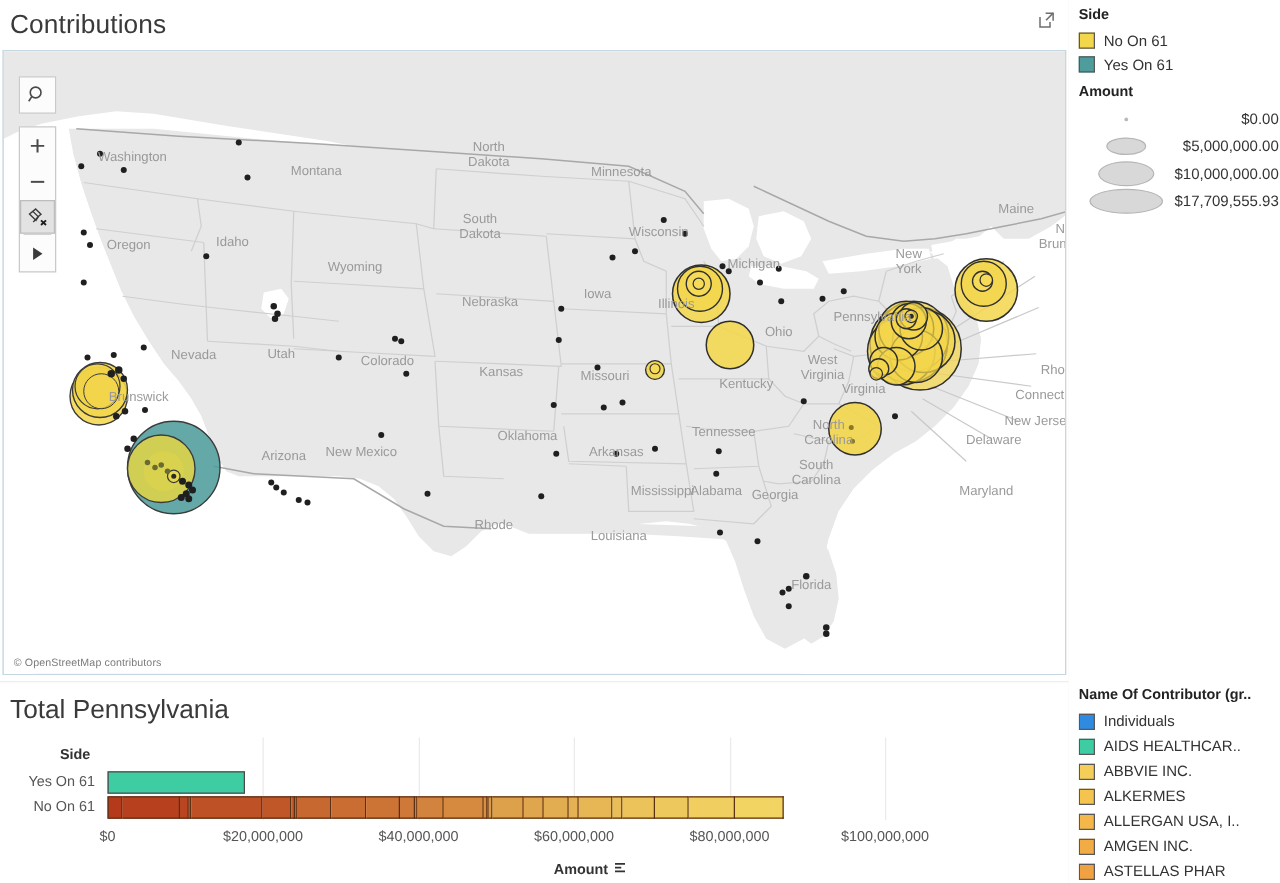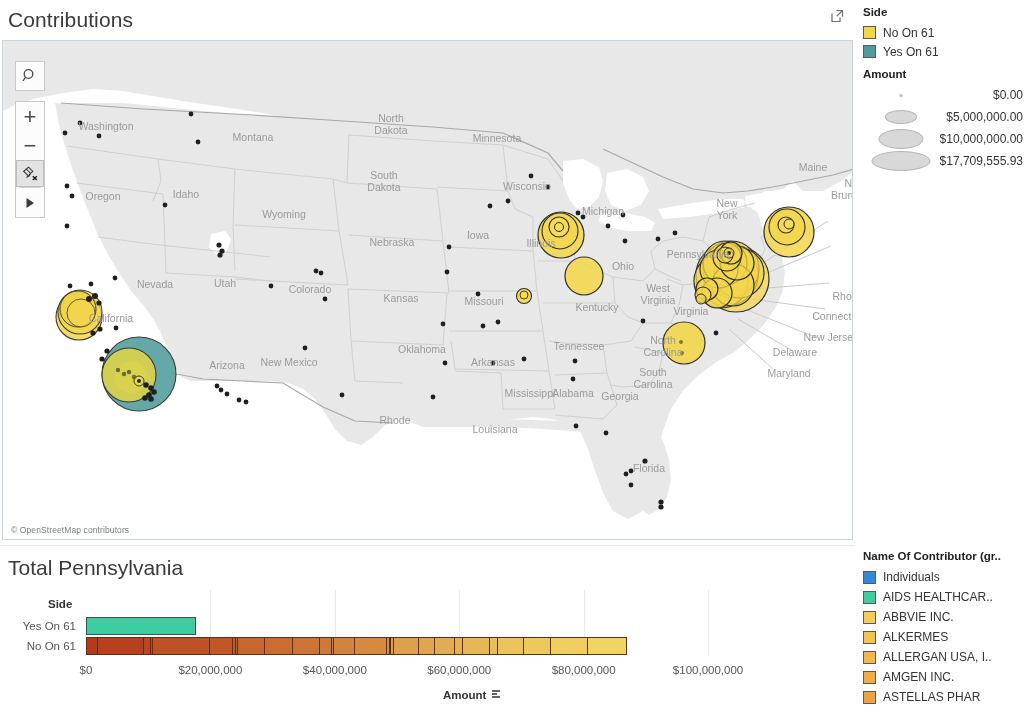--- a/index.html
+++ b/index.html
@@ -416,41 +416,41 @@
 York</div>
             <div style="position: absolute; left: 810px; top: 126px; transform: translate(-50%, -50%); font-size: 10.5px; color: rgb(154, 154, 154); white-space: pre; text-align: center; line-height: 12px; pointer-events: none;">Maine</div>
             <div style="position: absolute; left: 152px; top: 243px; transform: translate(-50%, -50%); font-size: 10.5px; color: rgb(154, 154, 154); white-space: pre; text-align: center; line-height: 12px; pointer-events: none;">Nevada</div>
             <div style="position: absolute; left: 222px; top: 242px; transform: translate(-50%, -50%); font-size: 10.5px; color: rgb(154, 154, 154); white-space: pre; text-align: center; line-height: 12px; pointer-events: none;">Utah</div>
             <div style="position: absolute; left: 307px; top: 248px; transform: translate(-50%, -50%); font-size: 10.5px; color: rgb(154, 154, 154); white-space: pre; text-align: center; line-height: 12px; pointer-events: none;">Colorado</div>
             <div style="position: absolute; left: 376px; top: 257px; transform: translate(-50%, -50%); font-size: 10.5px; color: rgb(154, 154, 154); white-space: pre; text-align: right; line-height: 12px; pointer-events: none; margin-left: 22px;">Kansas</div>
             <div style="position: absolute; left: 481px; top: 260px; transform: translate(-50%, -50%); font-size: 10.5px; color: rgb(154, 154, 154); white-space: pre; text-align: center; line-height: 12px; pointer-events: none;">Missouri</div>
             <div style="position: absolute; left: 538px; top: 202px; transform: translate(-50%, -50%); font-size: 10.5px; color: rgb(154, 154, 154); white-space: pre; text-align: center; line-height: 12px; pointer-events: none;">Illinois</div>
             <div style="position: absolute; left: 620px; top: 225px; transform: translate(-50%, -50%); font-size: 10.5px; color: rgb(154, 154, 154); white-space: pre; text-align: center; line-height: 12px; pointer-events: none;">Ohio</div>
             <div style="position: absolute; left: 695px; top: 213px; transform: translate(-50%, -50%); font-size: 10.5px; color: rgb(154, 154, 154); white-space: pre; text-align: center; line-height: 12px; pointer-events: none;">Pennsylvania</div>
-            <div style="position: absolute; left: 108px; top: 277px; transform: translate(-50%, -50%); font-size: 10.5px; color: rgb(154, 154, 154); white-space: pre; text-align: center; line-height: 12px; pointer-events: none;">California</div>
+            <div style="position: absolute; left: 108px; top: 277px; transform: translate(-50%, -50%); font-size: 10.5px; color: rgb(154, 154, 154); white-space: pre; text-align: center; line-height: 12px; pointer-events: none;">Brunswick</div>
             <div style="position: absolute; left: 224px; top: 324px; transform: translate(-50%, -50%); font-size: 10.5px; color: rgb(154, 154, 154); white-space: pre; text-align: center; line-height: 12px; pointer-events: none;">Arizona</div>
             <div style="position: absolute; left: 286px; top: 321px; transform: translate(-50%, -50%); font-size: 10.5px; color: rgb(154, 154, 154); white-space: pre; text-align: center; line-height: 12px; pointer-events: none;">New Mexico</div>
             <div style="position: absolute; left: 419px; top: 308px; transform: translate(-50%, -50%); font-size: 10.5px; color: rgb(154, 154, 154); white-space: pre; text-align: center; line-height: 12px; pointer-events: none;">Oklahoma</div>
             <div style="position: absolute; left: 490px; top: 321px; transform: translate(-50%, -50%); font-size: 10.5px; color: rgb(154, 154, 154); white-space: pre; text-align: center; line-height: 12px; pointer-events: none;">Arkansas</div>
             <div style="position: absolute; left: 594px; top: 266px; transform: translate(-50%, -50%); font-size: 10.5px; color: rgb(154, 154, 154); white-space: pre; text-align: center; line-height: 12px; pointer-events: none;">Kentucky</div>
             <div style="position: absolute; left: 655px; top: 253px; transform: translate(-50%, -50%); font-size: 10.5px; color: rgb(154, 154, 154); white-space: pre; text-align: center; line-height: 12px; pointer-events: none;">West
 Virginia</div>
             <div style="position: absolute; left: 688px; top: 270px; transform: translate(-50%, -50%); font-size: 10.5px; color: rgb(154, 154, 154); white-space: pre; text-align: center; line-height: 12px; pointer-events: none;">Virginia</div>
             <div style="position: absolute; left: 576px; top: 305px; transform: translate(-50%, -50%); font-size: 10.5px; color: rgb(154, 154, 154); white-space: pre; text-align: center; line-height: 12px; pointer-events: none;">Tennessee</div>
             <div style="position: absolute; left: 660px; top: 305px; transform: translate(-50%, -50%); font-size: 10.5px; color: rgb(154, 154, 154); white-space: pre; text-align: center; line-height: 12px; pointer-events: none;">North
 Carolina</div>
             <div style="position: absolute; left: 650px; top: 337px; transform: translate(-50%, -50%); font-size: 10.5px; color: rgb(154, 154, 154); white-space: pre; text-align: center; line-height: 12px; pointer-events: none;">South
 Carolina</div>
             <div style="position: absolute; left: 527px; top: 352px; transform: translate(-50%, -50%); font-size: 10.5px; color: rgb(154, 154, 154); white-space: pre; text-align: left; line-height: 12px; pointer-events: none;">Mississippi</div>
             <div style="position: absolute; left: 570px; top: 352px; transform: translate(-50%, -50%); font-size: 10.5px; color: rgb(154, 154, 154); white-space: pre; text-align: center; line-height: 12px; pointer-events: none;">Alabama</div>
             <div style="position: absolute; left: 617px; top: 355px; transform: translate(-50%, -50%); font-size: 10.5px; color: rgb(154, 154, 154); white-space: pre; text-align: center; line-height: 12px; pointer-events: none;">Georgia</div>
             <div style="position: absolute; left: 392px; top: 379px; transform: translate(-50%, -50%); font-size: 10.5px; color: rgb(154, 154, 154); white-space: pre; text-align: center; line-height: 12px; pointer-events: none;">Rhode</div>
             <div style="position: absolute; left: 492px; top: 388px; transform: translate(-50%, -50%); font-size: 10.5px; color: rgb(154, 154, 154); white-space: pre; text-align: center; line-height: 12px; pointer-events: none;">Louisiana</div>
             <div style="position: absolute; left: 646px; top: 427px; transform: translate(-50%, -50%); font-size: 10.5px; color: rgb(154, 154, 154); white-space: pre; text-align: center; line-height: 12px; pointer-events: none;">Florida</div>
-            <div style="position: absolute; left: 786px; top: 332px; transform: translate(-50%, -50%); font-size: 10.5px; color: rgb(154, 154, 154); white-space: pre; text-align: center; line-height: 12px; pointer-events: none;">Maryland</div>
+            <div style="position: absolute; left: 786px; top: 352px; transform: translate(-50%, -50%); font-size: 10.5px; color: rgb(154, 154, 154); white-space: pre; text-align: center; line-height: 12px; pointer-events: none;">Maryland</div>
             <div style="position: absolute; left: 792px; top: 311px; transform: translate(-50%, -50%); font-size: 10.5px; color: rgb(154, 154, 154); white-space: pre; text-align: center; line-height: 12px; pointer-events: none;">Delaware</div>
             <div style="position: absolute; left: 828px; top: 296px; transform: translate(-50%, -50%); font-size: 10.5px; color: rgb(154, 154, 154); white-space: pre; text-align: center; line-height: 12px; pointer-events: none;">New Jersey</div>
             <div style="position: absolute; left: 837px; top: 275px; transform: translate(-50%, -50%); font-size: 10.5px; color: rgb(154, 154, 154); white-space: pre; text-align: center; line-height: 12px; pointer-events: none;">Connecticut</div>
             <div style="position: absolute; left: 845px; top: 255px; transform: translate(-50%, -50%); font-size: 10.5px; color: rgb(154, 154, 154); white-space: pre; text-align: center; line-height: 12px; pointer-events: none;">Rhode</div>
             <div style="position: absolute; left: 852px; top: 148px; transform: translate(-50%, -50%); font-size: 10.5px; color: rgb(154, 154, 154); white-space: pre; text-align: center; line-height: 12px; pointer-events: none;">New
 Brunswick</div>
           </div>
 
         <div class="map-ctrls">
           <div class="ctrl-box ctrl-search">

